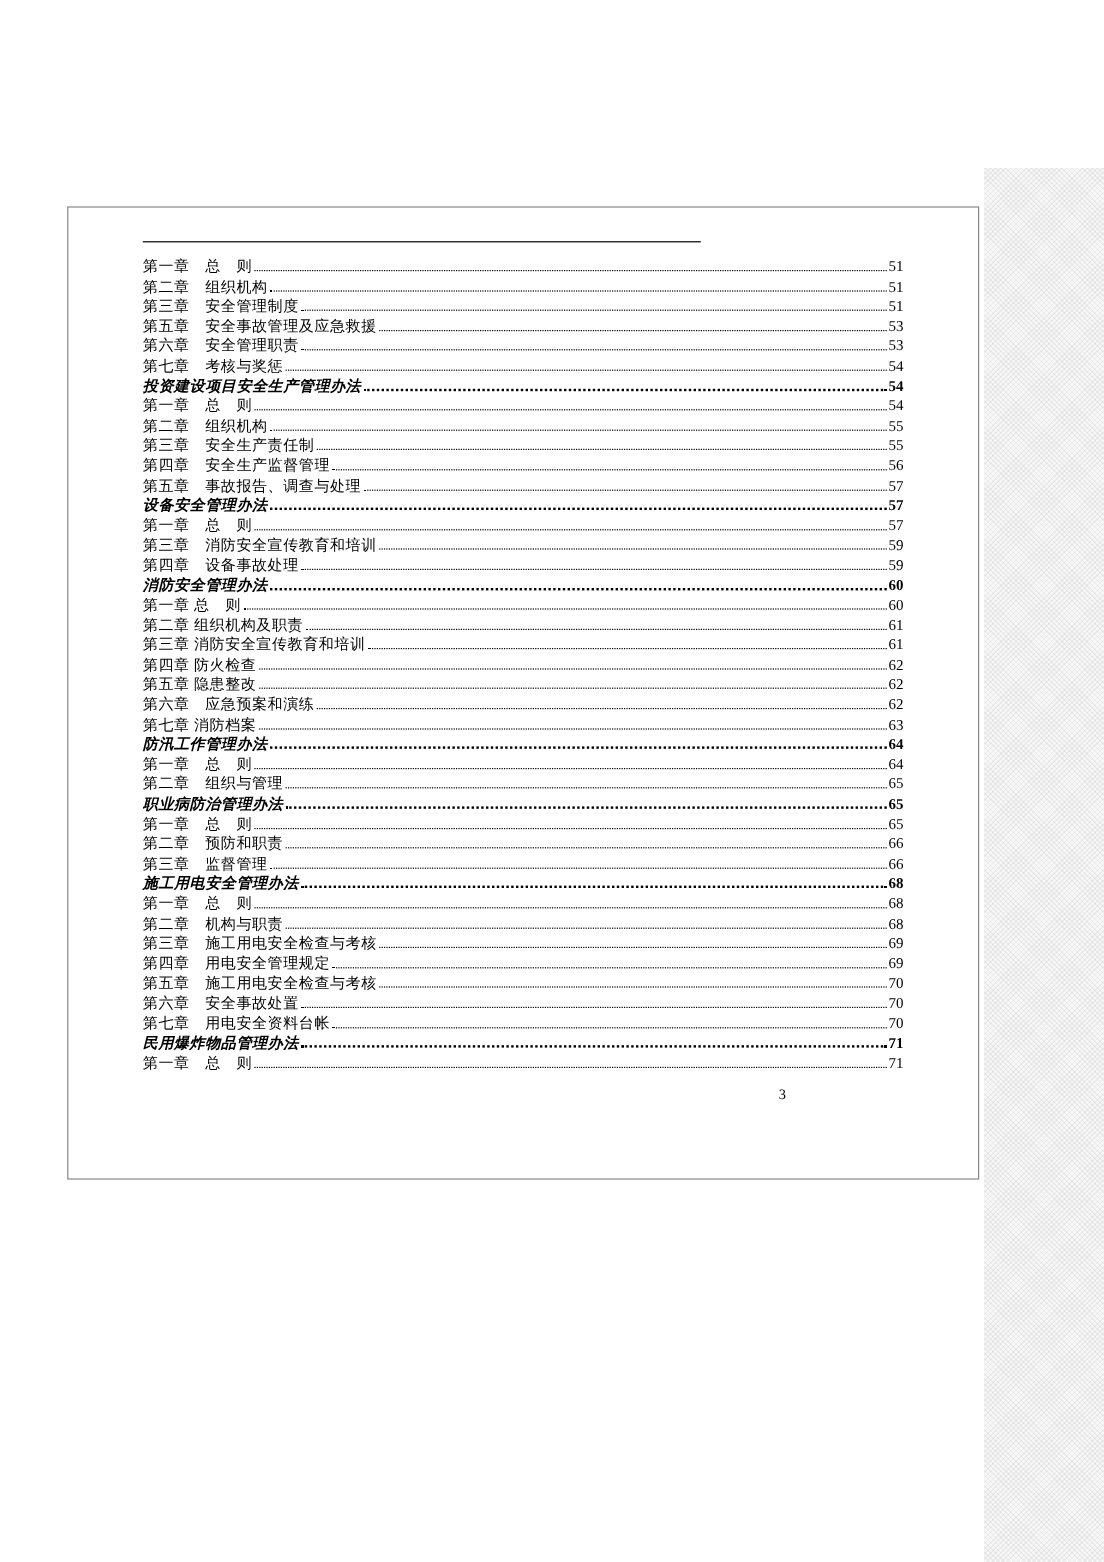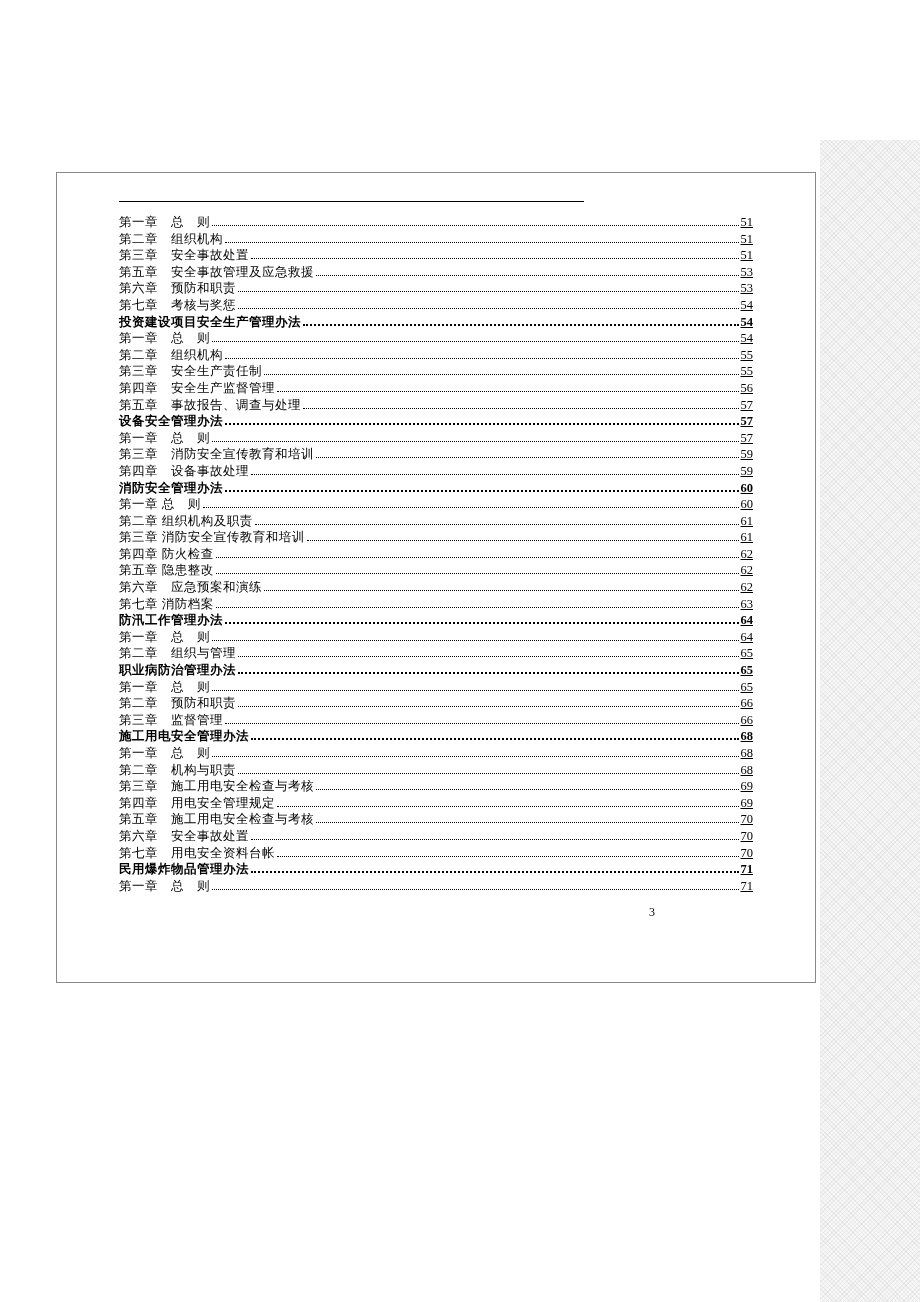--- a/index.html
+++ b/index.html
@@ -38,29 +38,29 @@
     width: 465px;
   }
   .toc { font-size: 12.5px; line-height: 1.0; color: #000; }
   .toc-row {
     display: flex;
     align-items: baseline;
     white-space: nowrap;
     margin: 3.6px 0;
   }
   .toc-row .label { flex: 0 0 auto; letter-spacing: 0.5px; }
-  .toc-row.bold .label { font-weight: bold; }
+  .toc-row.bold .label { font-weight: bold; font-style: italic; }
   .toc-row .dots {
     flex: 1 1 auto;
     border-bottom: 1.2px dotted #000;
     margin: 0 2px 3px 2px;
     min-width: 8px;
   }
   .toc-row.bold .dots { border-bottom: 2px dotted #000; margin-bottom: 3px; }
-  .toc-row .pg { flex: 0 0 auto; text-decoration: underline; }
+  .toc-row .pg { flex: 0 0 auto; }
   .toc-row.bold .pg { font-weight: bold; }
   .page-num {
     position: absolute;
     right: 160px;
     bottom: 62px;
     font-size: 12px;
   }
 </style>
 </head>
 <body>
@@ -74,31 +74,31 @@
         <span class="label">第一章　总　则</span>
         <span class="dots"></span>
         <span class="pg">51</span>
       </div>
       <div class="toc-row">
         <span class="label">第二章　组织机构</span>
         <span class="dots"></span>
         <span class="pg">51</span>
       </div>
       <div class="toc-row">
-        <span class="label">第三章　安全事故处置</span>
+        <span class="label">第三章　安全管理制度</span>
         <span class="dots"></span>
         <span class="pg">51</span>
       </div>
       <div class="toc-row">
         <span class="label">第五章　安全事故管理及应急救援</span>
         <span class="dots"></span>
         <span class="pg">53</span>
       </div>
       <div class="toc-row">
-        <span class="label">第六章　预防和职责</span>
+        <span class="label">第六章　安全管理职责</span>
         <span class="dots"></span>
         <span class="pg">53</span>
       </div>
       <div class="toc-row">
         <span class="label">第七章　考核与奖惩</span>
         <span class="dots"></span>
         <span class="pg">54</span>
       </div>
       <div class="toc-row bold">
         <span class="label">投资建设项目安全生产管理办法</span>

